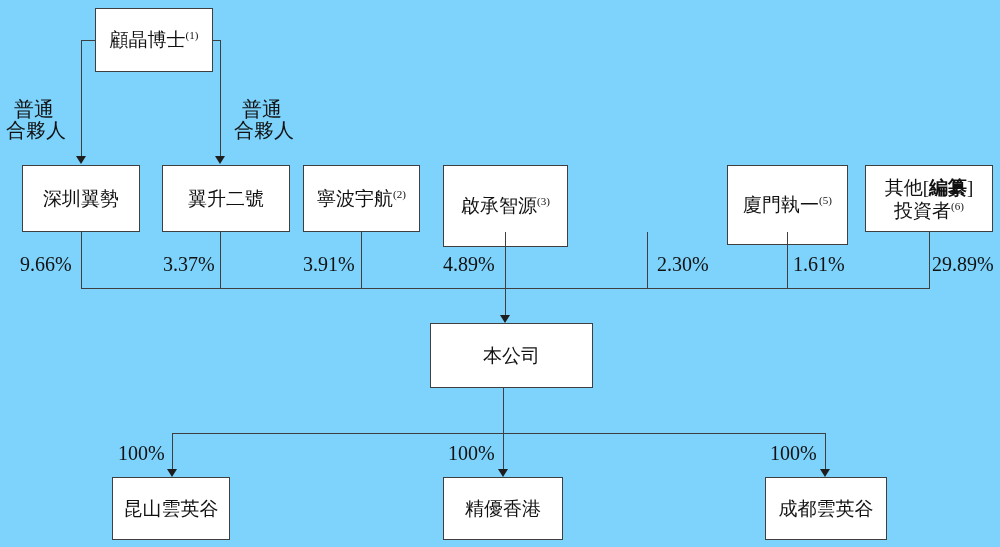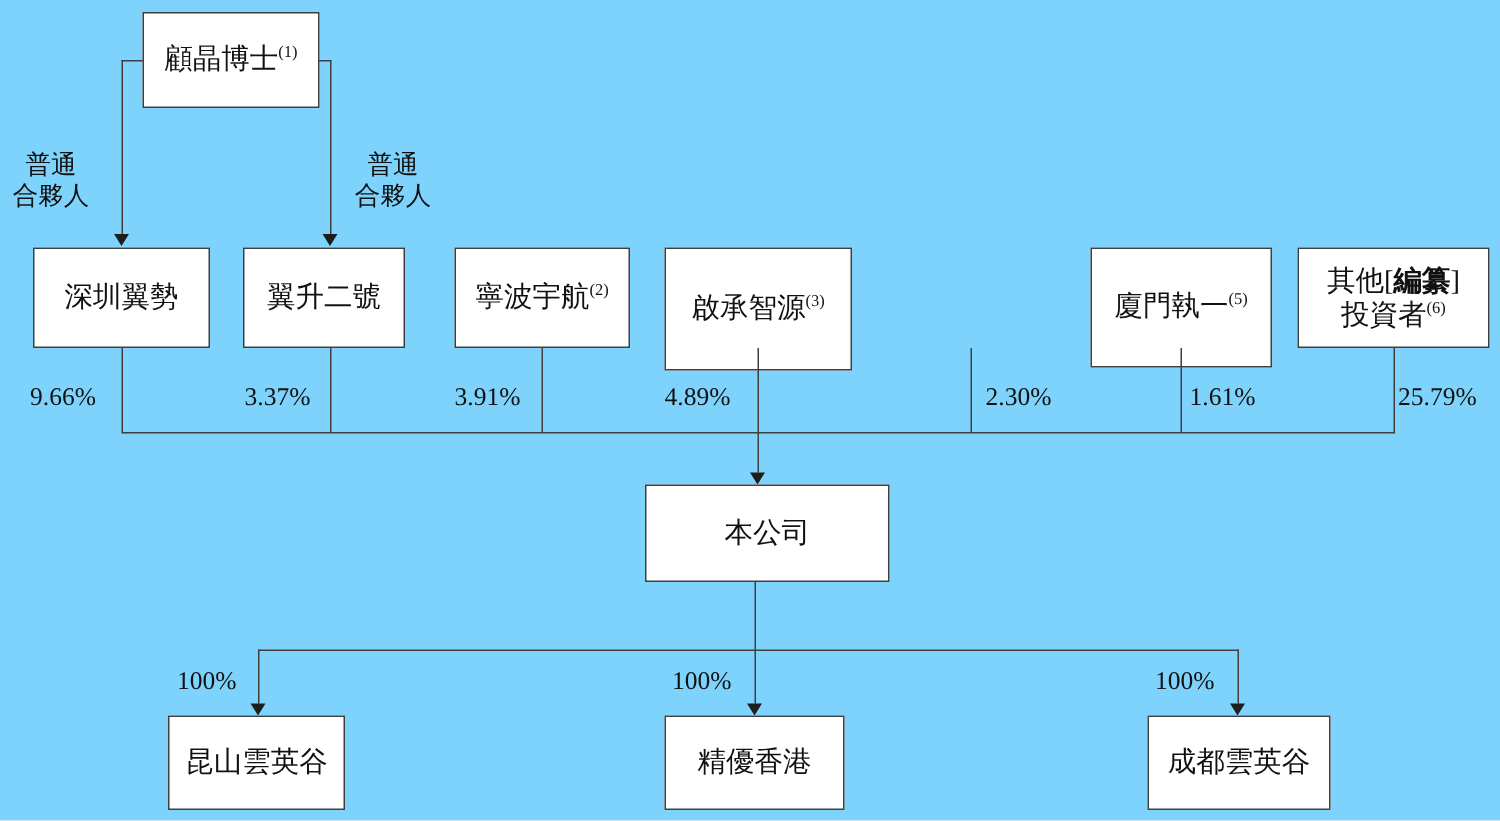--- a/index.html
+++ b/index.html
@@ -12,21 +12,21 @@
     position:absolute; border:1px solid #3f3f3f; background:#ffffff;
     display:flex; align-items:center; justify-content:center;
     text-align:center; font-size:19px; line-height:24px; white-space:nowrap;
   }
   .line { position:absolute; background:#3f3f3f; }
   .arrow {
     position:absolute; width:0; height:0;
     border-left:5px solid transparent; border-right:5px solid transparent;
     border-top:8px solid #1e1e1e;
   }
-  .lbl { position:absolute; font-size:17px; line-height:21px; white-space:nowrap; }
+  .lbl { position:absolute; font-size:20px; line-height:21px; white-space:nowrap; }
   .lbl.center { text-align:center; }
   sup { font-size:0.58em; vertical-align:super; line-height:0; }
   b { font-weight:bold; }
 </style>
 </head>
 <body>
 
 <div class="canvas">
 
   <div class="box" style="left:95px;top:8px;width:118px;height:64px">
@@ -43,21 +43,21 @@
   <div class="lbl center" style="left:6px;top:99px;width:56px">
     <span>普通</span><br><span>合夥人</span>
   </div>
   <div class="lbl center" style="left:234px;top:99px;width:56px">
     <span>普通</span><br><span>合夥人</span>
   </div>
 
   <div class="box" style="left:22px;top:165px;width:118px;height:67px">
     <span><span>深圳翼勢</span><sup></sup></span>
   </div>
-  <div class="box" style="left:162px;top:165px;width:108px;height:67px">
+  <div class="box" style="left:162px;top:165px;width:128px;height:67px">
     <span><span>翼升二號</span><sup></sup></span>
   </div>
   <div class="box" style="left:303px;top:165px;width:117px;height:67px">
     <span><span>寧波宇航</span><sup>(2)</sup></span>
   </div>
   <div class="box" style="left:443px;top:165px;width:125px;height:82px">
     <span><span>啟承智源</span><sup>(3)</sup></span>
   </div>
   <div class="box" style="left:727px;top:165px;width:121px;height:80px">
     <span><span>廈門執一</span><sup>(5)</sup></span>
@@ -76,21 +76,21 @@
   <div class="line" style="left:647px;top:232px;width:1px;height:56px"></div>
   <div class="line" style="left:787px;top:232px;width:1px;height:56px"></div>
   <div class="line" style="left:929px;top:232px;width:1px;height:56px"></div>
 
   <div class="lbl" style="left:20px;top:254px">9.66%</div>
   <div class="lbl" style="left:163px;top:254px">3.37%</div>
   <div class="lbl" style="left:303px;top:254px">3.91%</div>
   <div class="lbl" style="left:443px;top:254px">4.89%</div>
   <div class="lbl" style="left:657px;top:254px">2.30%</div>
   <div class="lbl" style="left:793px;top:254px">1.61%</div>
-  <div class="lbl" style="left:932px;top:254px">25.79%</div>
+  <div class="lbl" style="left:932px;top:254px">29.89%</div>
 
   <div class="line" style="left:81px;top:288px;width:849px;height:1px"></div>
   <div class="arrow" style="left:500px;top:315px"></div>
 
   <div class="box" style="left:430px;top:323px;width:163px;height:65px">
     <span>本公司</span>
   </div>
 
   <div class="line" style="left:503px;top:388px;width:1px;height:81px"></div>
   <div class="line" style="left:172px;top:433px;width:654px;height:1px"></div>

